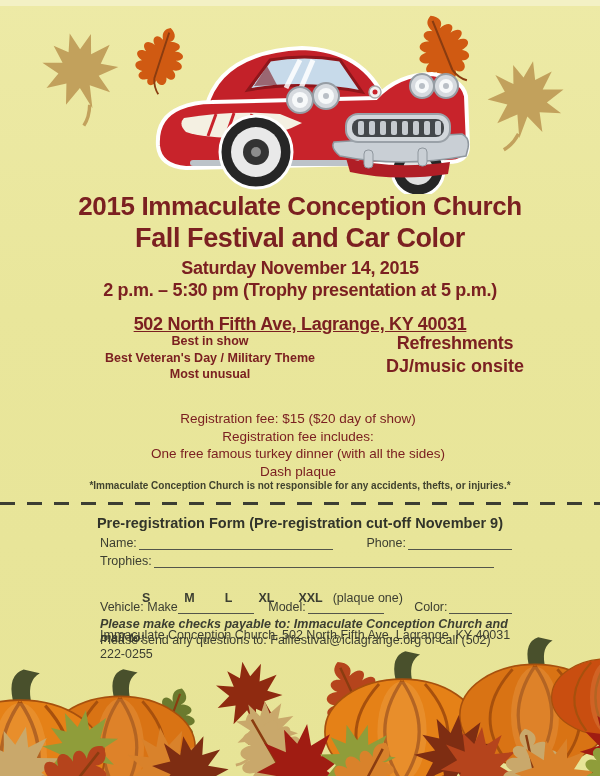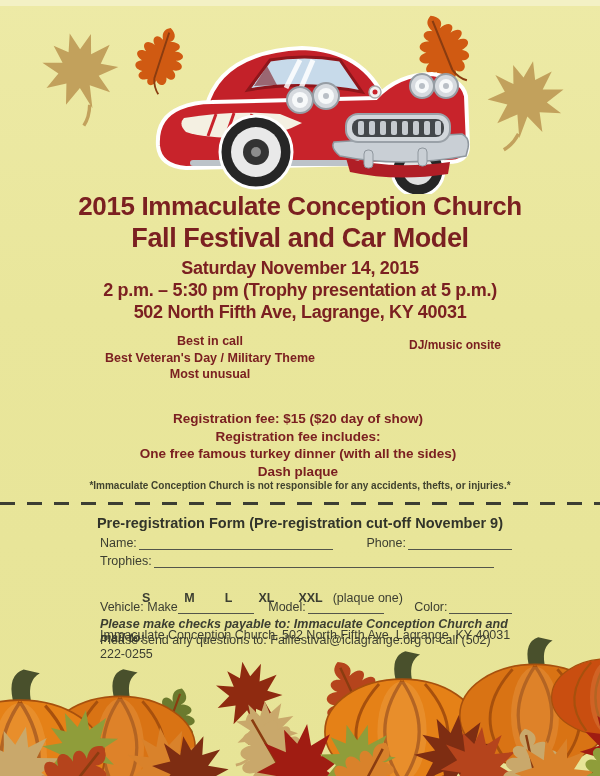--- a/index.html
+++ b/index.html
@@ -5,29 +5,29 @@
   html,body{margin:0;padding:0;background:#888;}
   .flyer{position:relative;width:600px;height:776px;overflow:hidden;
     background:linear-gradient(180deg,#edeaa6 0%,#e9e69b 40%,#e7e497 100%);
     font-family:"Liberation Sans",sans-serif;}
   .topstrip{position:absolute;top:0;left:0;right:0;height:6px;background:#f3f1c5;z-index:2;}
   .abs{position:absolute;left:0;right:0;text-align:center;z-index:3;}
   .maroon{color:#7b2021;}
   .t1{top:191px;font-size:26px;font-weight:bold;letter-spacing:-0.4px;}
   .t2{top:223px;font-size:27px;font-weight:bold;letter-spacing:-0.4px;}
   .sub{font-weight:bold;font-size:18px;letter-spacing:-0.3px;}
-  .t3{top:258px;} .t4{top:280px;} .t5{top:302px;}
+  .t3{top:258px;} .t4{top:280px;} .t5{top:314px;text-decoration:underline;}
   .col{position:absolute;z-index:3;text-align:center;color:#7b2021;font-weight:bold;}
   .col-l{left:55px;top:333px;width:310px;}
   .col-r{left:330px;top:333px;width:250px;}
   .colhead{font-size:18px;letter-spacing:-0.3px;}
   .colitem{font-size:12.5px;line-height:15.5px;margin-top:1px;}
-  .colbig{font-size:12px;line-height:21px;margin-top:2px;}
+  .colbig{font-size:18px;line-height:21px;margin-top:2px;}
   .reg{position:absolute;left:0;right:4px;top:410px;z-index:3;text-align:center;
-    color:#7b2021;font-weight:bold;font-size:13.5px;line-height:17.5px;}
+    color:#7b2021;font-weight:normal;font-size:13.5px;line-height:17.5px;}
   .disc{top:480px;font-size:10px;font-weight:600;color:#41432f;z-index:3;}
   .dashline{position:absolute;top:502px;left:0;right:0;height:3px;z-index:3;
     background:repeating-linear-gradient(90deg,#3c3e33 0 15px,transparent 15px 27px);}
   .formhead{top:515px;font-size:14.5px;font-weight:bold;color:#32342a;z-index:3;}
   .frow{position:absolute;left:100px;right:88px;display:flex;align-items:flex-end;
     z-index:3;color:#3c3e31;font-size:12.5px;height:17px;}
   .frow .lbl{white-space:nowrap;}
   .ln{border-bottom:1.5px solid #53554a;height:13px;}
   .grow{flex:1;}
   .r1{top:533px;} .r2{top:551px;} .r3{top:569px;margin-top:28px;} .r4{top:588px;}
@@ -113,31 +113,32 @@
     <circle cx="296" cy="64" r="12" fill="#d6dadf" stroke="#969da4" stroke-width="2"></circle>
     <circle cx="296" cy="64" r="7" fill="#f7f9fa"></circle>
       <circle cx="296" cy="64" r="3" fill="#b9bfc6"></circle>
     <circle cx="225" cy="70" r="6" fill="#f1f1f1" stroke="#aaaaaa" stroke-width="1.5"></circle>
     <circle cx="225" cy="70" r="2.5" fill="#c8232b"></circle>
     <rect x="214" y="128" width="9" height="18" rx="4" fill="#c9cfd5" stroke="#8f979e"></rect>
     <rect x="268" y="126" width="9" height="18" rx="4" fill="#c9cfd5" stroke="#8f979e"></rect>
   </svg>
 
   <div class="abs t1 maroon">2015 Immaculate Conception Church</div>
-  <div class="abs t2 maroon">Fall Festival and Car Model</div>
+  <div class="abs t2 maroon">Fall Festival and Car Color</div>
   <div class="abs t3 sub maroon">Saturday November 14, 2015</div>
   <div class="abs t4 sub maroon">2 p.m. – 5:30 pm (Trophy presentation at 5 p.m.)</div>
   <div class="abs t5 sub maroon">502 North Fifth Ave, Lagrange, KY 40031</div>
 
   <div class="col col-l">
-    <div class="colitem">Best in call</div>
+    <div class="colitem">Best in show</div>
     <div class="colitem">Best Veteran's Day / Military Theme</div>
     <div class="colitem">Most unusual</div>
   </div>
   <div class="col col-r">
+    <div class="colhead">Refreshments</div>
     <div class="colbig">DJ/music onsite</div>
   </div>
 
   <div class="reg">
     <div>Registration fee: $15 ($20 day of show)</div>
     <div>Registration fee includes:</div>
     <div>One free famous turkey dinner (with all the sides)</div>
     <div>Dash plaque</div>
   </div>
 

